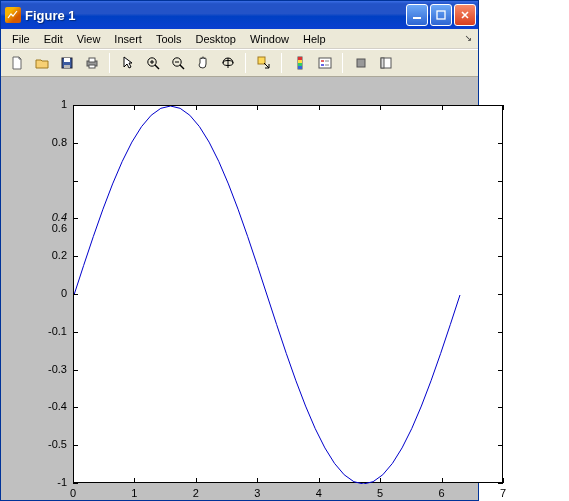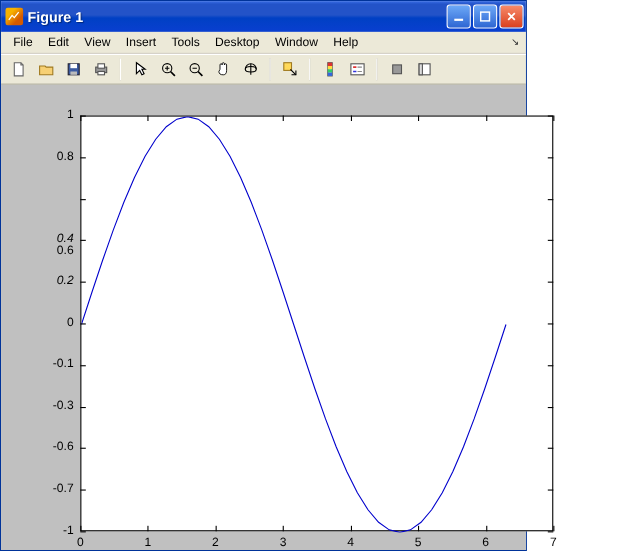--- a/index.html
+++ b/index.html
@@ -275,36 +275,36 @@
           <path d="M0.00 189.00 L9.65 159.44 L19.30 130.60 L28.95 103.19 L38.60 77.91 L48.25 55.36 L57.90 36.10 L67.55 20.60 L77.19 9.24 L86.84 2.32 L96.49 0.00 L106.14 2.32 L115.79 9.24 L125.44 20.60 L135.09 36.10 L144.74 55.36 L154.39 77.91 L164.04 103.19 L173.68 130.60 L183.33 159.44 L192.98 189.00 L202.63 218.56 L212.28 247.40 L221.93 274.81 L231.58 300.09 L241.23 322.64 L250.88 341.90 L260.53 357.40 L270.18 368.76 L279.83 375.68 L289.48 378.00 L299.13 375.68 L308.77 368.76 L318.42 357.40 L328.07 341.90 L337.72 322.64 L347.37 300.09 L357.02 274.81 L366.67 247.40 L376.32 218.56 L385.97 189.00 " fill="none" stroke="#0000cc" stroke-width="1"></path>
         </svg>
     </div>
     <div id="ytick-container"></div>
     <div id="xtick-container"></div>
   <div class="tick y-tick" style="left: 72px; top: 406px;"></div>
       <div class="tick y-tick" style="left: 497px; top: 406px;"></div>
       <div class="yt-label" style="left: 38px; top: 399px;">-1</div>
       <div class="tick y-tick" style="left: 72px; top: 368.2px;"></div>
       <div class="tick y-tick" style="left: 497px; top: 368.2px;"></div>
-      <div class="yt-label" style="left: 38px; top: 361.2px;">-0.7</div>
+      <div class="yt-label" style="left: 38px; top: 361.2px;">-0.5</div>
       <div class="tick y-tick" style="left: 72px; top: 330.4px;"></div>
       <div class="tick y-tick" style="left: 497px; top: 330.4px;"></div>
-      <div class="yt-label" style="left: 38px; top: 323.4px;">-0.6</div>
+      <div class="yt-label" style="left: 38px; top: 323.4px;">-0.4</div>
       <div class="tick y-tick" style="left: 72px; top: 292.6px;"></div>
       <div class="tick y-tick" style="left: 497px; top: 292.6px;"></div>
       <div class="yt-label" style="left: 38px; top: 285.6px;">-0.3</div>
       <div class="tick y-tick" style="left: 72px; top: 254.8px;"></div>
       <div class="tick y-tick" style="left: 497px; top: 254.8px;"></div>
       <div class="yt-label" style="left: 38px; top: 247.8px;">-0.1</div>
       <div class="tick y-tick" style="left: 72px; top: 217px;"></div>
       <div class="tick y-tick" style="left: 497px; top: 217px;"></div>
       <div class="yt-label" style="left: 38px; top: 210px;">0</div>
       <div class="tick y-tick" style="left: 72px; top: 179.2px;"></div>
       <div class="tick y-tick" style="left: 497px; top: 179.2px;"></div>
-      <div class="yt-label" style="left: 38px; top: 172.2px; font-style: italic;">0.2</div>
+      <div class="yt-label" style="left: 38px; top: 172.2px;">0.2</div>
       <div class="tick y-tick" style="left: 72px; top: 141.4px;"></div>
       <div class="tick y-tick" style="left: 497px; top: 141.4px;"></div>
       <div class="yt-label" style="left: 38px; top: 134.4px; font-style: italic;">0.4</div>
       <div class="tick y-tick" style="left: 72px; top: 103.6px;"></div>
       <div class="tick y-tick" style="left: 497px; top: 103.6px;"></div>
       <div class="yt-label" style="left: 38px; top: 96.6px; margin-top: 48px;">0.6</div>
       <div class="tick y-tick" style="left: 72px; top: 65.8px;"></div>
       <div class="tick y-tick" style="left: 497px; top: 65.8px;"></div>
       <div class="yt-label" style="left: 38px; top: 58.8px;">0.8</div>
       <div class="tick y-tick" style="left: 72px; top: 28px;"></div>

